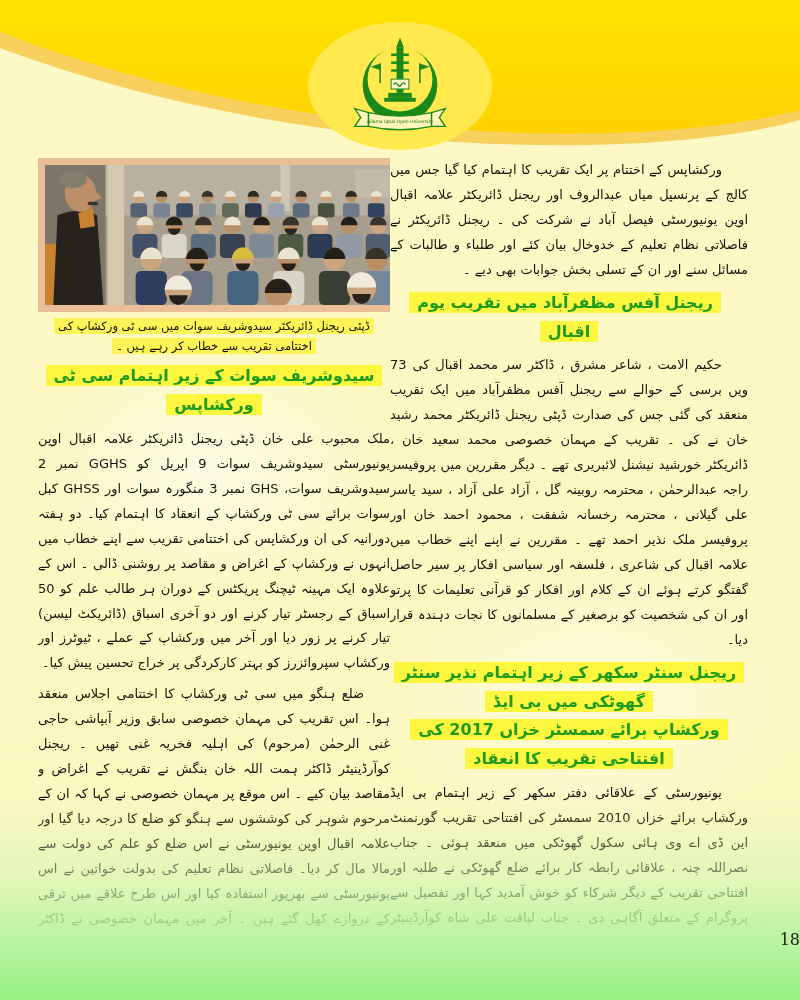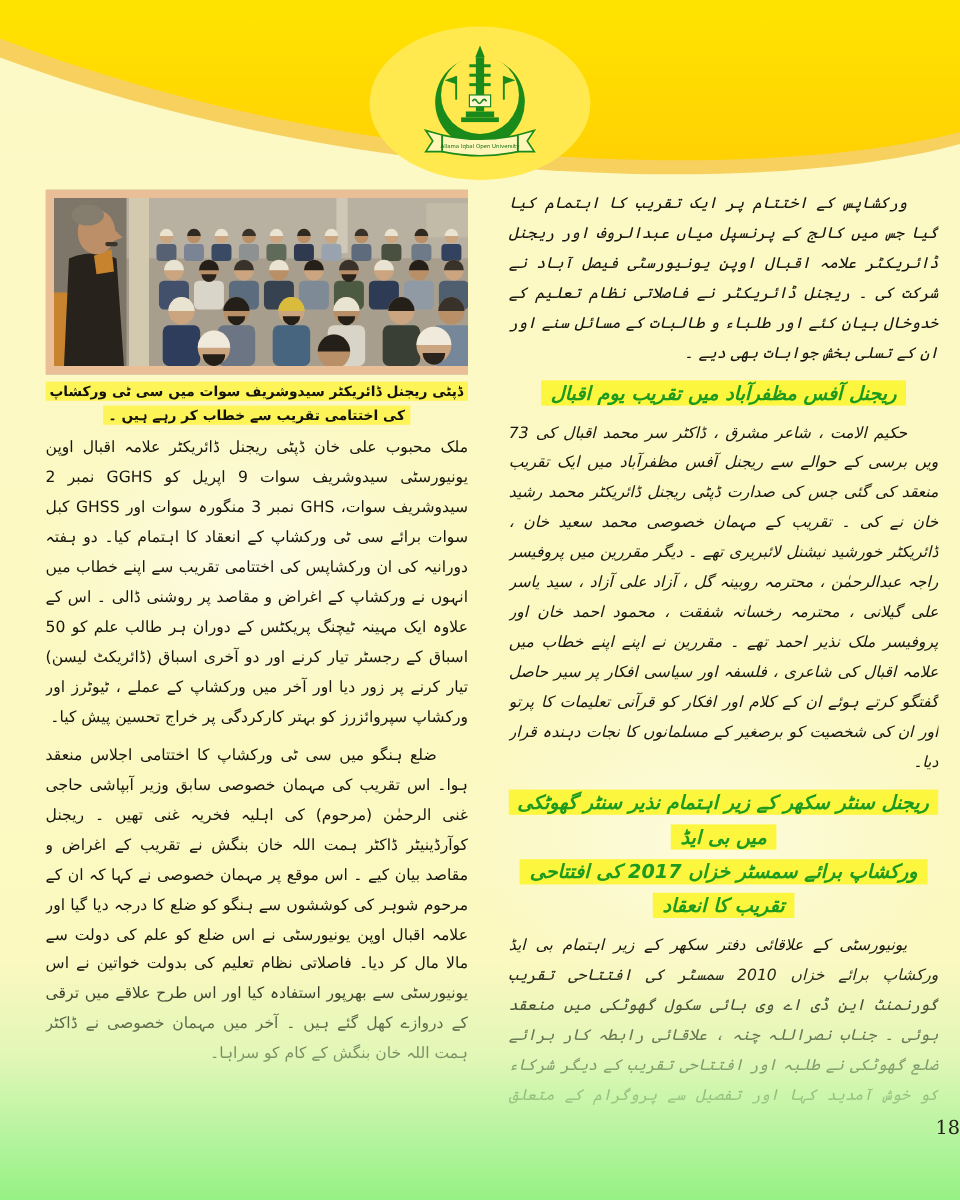--- a/index.html
+++ b/index.html
@@ -11,24 +11,24 @@
       radial-gradient(300px 200px at 590px 700px, rgba(255,255,255,.45), rgba(255,255,255,0) 70%),
       linear-gradient(180deg,#fcf9c6 0%,#fbf8c0 80%,#fbf8c0 100%);
     font-family:"DejaVu Sans", sans-serif;
   }
   .top-band{position:absolute;top:0;left:0;width:800px;height:220px;pointer-events:none;}
   .bottom-grad{position:absolute;left:0;right:0;bottom:0;height:200px;pointer-events:none;
     background:linear-gradient(180deg, rgba(198,245,165,0) 0%, rgba(205,246,175,.55) 40%, #b4f49e 75%, #96f183 100%);}
   .crest{position:absolute;left:341px;top:34px;width:118px;height:106px;}
   .col{position:absolute;top:158px;bottom:74px;overflow:hidden;}
   .col-left{left:38px;width:352px;}
-  .col-right{left:424px;width:358px;font-style:italic;}
+  .col-right{left:390px;width:358px;}
   .photo-frame{width:352px;height:140px;border:7px solid #eabf98;background:#a89e8d;margin-bottom:4px;}
   .photo-frame svg{display:block;width:100%;height:100%;}
-  .caption{direction:rtl;text-align:center;font-size:11.5px;font-weight:bold;color:#14130b;
+  .caption{direction:rtl;text-align:center;font-size:11.5px;font-weight:normal;color:#14130b;
     line-height:1.75;margin:4px 0 6px;}
   .caption .hl{background:#fdf557;padding:1px 4px;-webkit-box-decoration-break:clone;box-decoration-break:clone;}
   h2.heading{direction:rtl;text-align:center;font-size:16px;font-weight:bold;color:#1e9b1e;
     margin:4px 0 7px;line-height:1.8;}
   h2.heading .hl{background:#fdf63e;padding:1px 8px;-webkit-box-decoration-break:clone;box-decoration-break:clone;}
   p.body{direction:rtl;text-align:justify;font-size:13px;line-height:1.92;color:#17160c;margin:0 0 6px;}
   p.indent{text-indent:26px;}
   .page-number{position:absolute;left:0;right:0;top:930px;text-align:right;
     font-family:"DejaVu Serif", serif;font-size:16px;color:#23231a;}
 </style>
@@ -204,20 +204,23 @@
           <polygon points="48,24 55,30 47,33" fill="#bd8f68"></polygon>
           <rect x="41" y="33.5" width="10" height="3.2" rx="1.6" fill="#3a332a"></rect>
         </g>
       </svg>
     </div>
 
     <div class="caption">
       <span class="hl">ڈپٹی ریجنل ڈائریکٹر سیدوشریف سوات میں سی ٹی ورکشاپ کی اختتامی تقریب سے خطاب کر رہے ہیں ۔</span>
     </div>
 
+    <h2 class="heading">
+      <span class="hl">سیدوشریف سوات کے زیر اہتمام سی ٹی ورکشاپس</span>
+    </h2>
     <p class="body">ملک محبوب علی خان ڈپٹی ریجنل ڈائریکٹر علامہ اقبال اوپن یونیورسٹی سیدوشریف سوات 9 اپریل کو GGHS نمبر 2 سیدوشریف سوات، GHS نمبر 3 منگورہ سوات اور GHSS کبل سوات برائے سی ٹی ورکشاپ کے انعقاد کا اہتمام کیا۔ دو ہفتہ دورانیہ کی ان ورکشاپس کی اختتامی تقریب سے اپنے خطاب میں انہوں نے ورکشاپ کے اغراض و مقاصد پر روشنی ڈالی ۔ اس کے علاوہ ایک مہینہ ٹیچنگ پریکٹس کے دوران ہر طالب علم کو 50 اسباق کے رجسٹر تیار کرنے اور دو آخری اسباق (ڈائریکٹ لیسن) تیار کرنے پر زور دیا اور آخر میں ورکشاپ کے عملے ، ٹیوٹرز اور ورکشاپ سپروائزرز کو بہتر کارکردگی پر خراج تحسین پیش کیا۔</p>
 
     <p class="body indent">ضلع ہنگو میں سی ٹی ورکشاپ کا اختتامی اجلاس منعقد ہوا۔ اس تقریب کی مہمان خصوصی سابق وزیر آبپاشی حاجی غنی الرحمٰن (مرحوم) کی اہلیہ فخریہ غنی تھیں ۔ ریجنل کوآرڈینیٹر ڈاکٹر ہمت اللہ خان بنگش نے تقریب کے اغراض و مقاصد بیان کیے ۔ اس موقع پر مہمان خصوصی نے کہا کہ ان کے مرحوم شوہر کی کوششوں سے ہنگو کو ضلع کا درجہ دیا گیا اور علامہ اقبال اوپن یونیورسٹی نے اس ضلع کو علم کی دولت سے مالا مال کر دیا۔ فاصلاتی نظام تعلیم کی بدولت خواتین نے اس یونیورسٹی سے بھرپور استفادہ کیا اور اس طرح علاقے میں ترقی کے دروازے کھل گئے ہیں ۔ آخر میں مہمان خصوصی نے ڈاکٹر ہمت اللہ خان بنگش کے کام کو سراہا۔</p>
   </div>
 
   <div class="col col-right">
 
     <p class="body indent">ورکشاپس کے اختتام پر ایک تقریب کا اہتمام کیا گیا جس میں کالج کے پرنسپل میاں عبدالروف اور ریجنل ڈائریکٹر علامہ اقبال اوپن یونیورسٹی فیصل آباد نے شرکت کی ۔ ریجنل ڈائریکٹر نے فاصلاتی نظام تعلیم کے خدوخال بیان کئے اور طلباء و طالبات کے مسائل سنے اور ان کے تسلی بخش جوابات بھی دیے ۔</p>
 
     <h2 class="heading">

